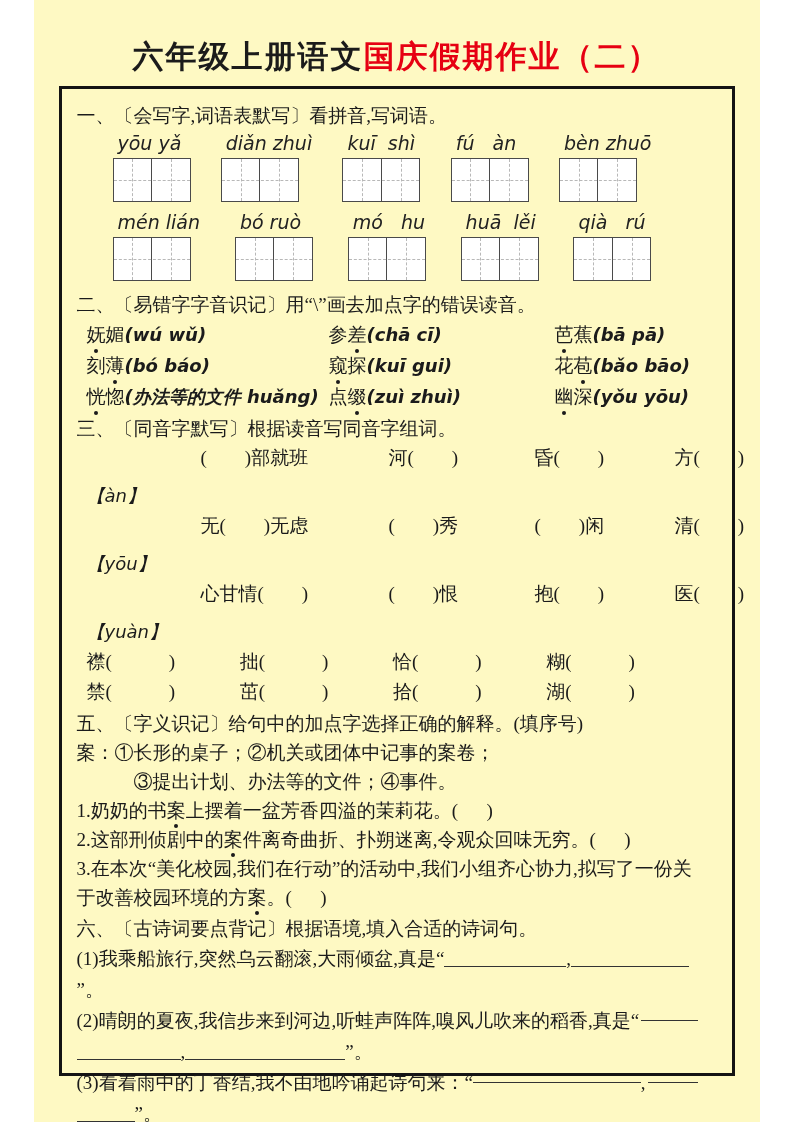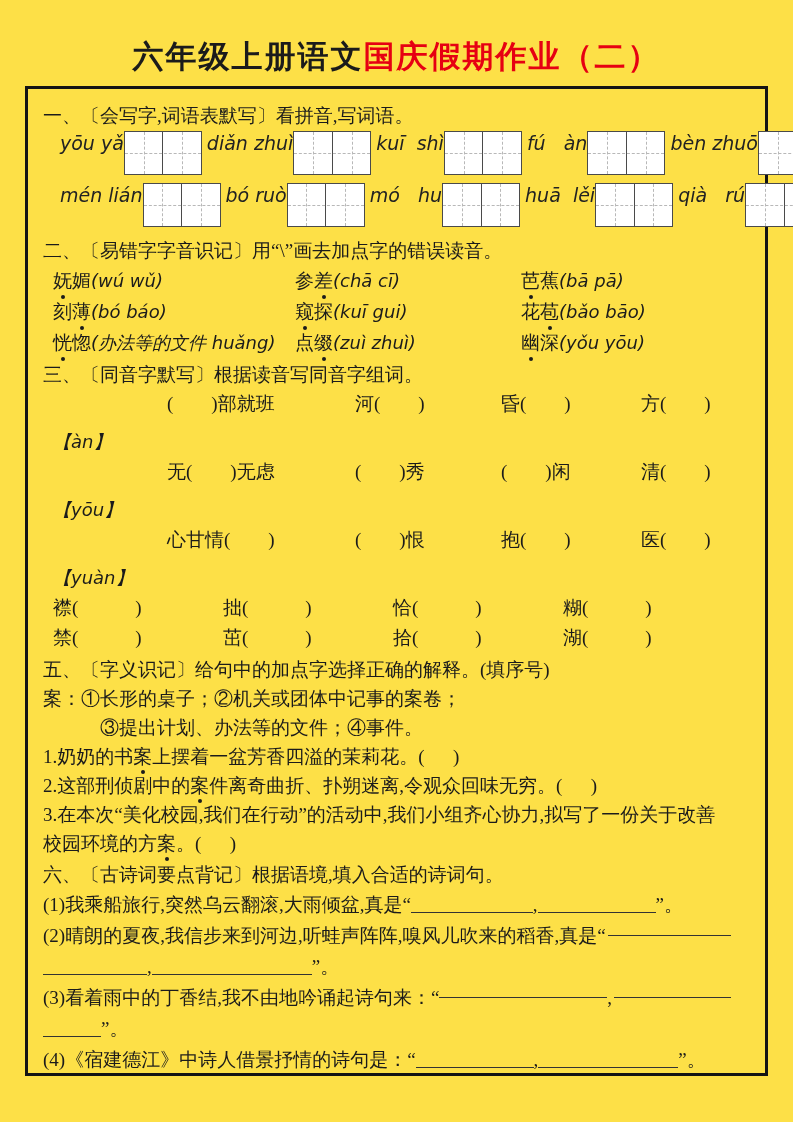--- a/index.html
+++ b/index.html
@@ -1,21 +1,21 @@
 <!DOCTYPE html>
 <html><head>
 <meta charset="utf-8">
 <style>
   * { margin:0; padding:0; box-sizing:border-box; }
   html,body { background:#ffffff; }
   .page {
     position:relative;
-    width:793px; height:1122px;
+    width:726px; height:1122px;
     margin:0 auto;
-    background:#fde047;
+    background:#fef9c3;
     font-family:"Liberation Serif","DejaVu Serif",serif;
     color:#1b1b1b;
     overflow:hidden;
   }
   .title {
     text-align:center;
     padding-top:36px;
     font-size:31px;
     font-weight:bold;
     letter-spacing:2px;
@@ -30,21 +30,21 @@
   }
   p.head, p.body { font-size:19px; line-height:29px; }
   p.head { margin-top:2px; }
   .indent2 { padding-left:57px; }
 
   
   .grid-row {
     display:flex; justify-content:space-between;
     padding:1px 48px 7px 12px;
   }
-  .wg { display:flex; flex-direction:row; }
+  .wg { display:flex; flex-direction:column;margin-left:24px; }
   .pinyin {
     font-family:"DejaVu Sans","Liberation Sans",sans-serif;
     font-style:italic; font-size:19px; line-height:24px;
     white-space:pre; padding-left:5px; margin-bottom:3px;
     color:#222;
   }
   .wgrid {
     position:relative; display:flex;
     width:78px; height:44px;
     border:1.6px solid #4a4a4a;
@@ -61,21 +61,21 @@
     border-left:1px dashed #b8b8b8;
   }
 
   
   .s2grid {
     display:grid;
     grid-template-columns:242px 226px 1fr;
     padding-left:10px;
   }
   .s2item { font-size:19px; line-height:31px; white-space:nowrap; }
-  .py { font-family:"DejaVu Sans","Liberation Sans",sans-serif; font-style:italic; font-size:18px; }
+  .py { font-family:"DejaVu Sans","Liberation Sans",sans-serif; font-style:italic; font-size:18px;font-weight:bold; }
   .emph { position:relative; display:inline-block; }
   .emph::after {
     content:""; position:absolute; left:50%; bottom:-3px;
     width:4px; height:4px; border-radius:50%; background:#1b1b1b;
     transform:translateX(-50%);
   }
 
   
   .s3row {
     display:grid;

